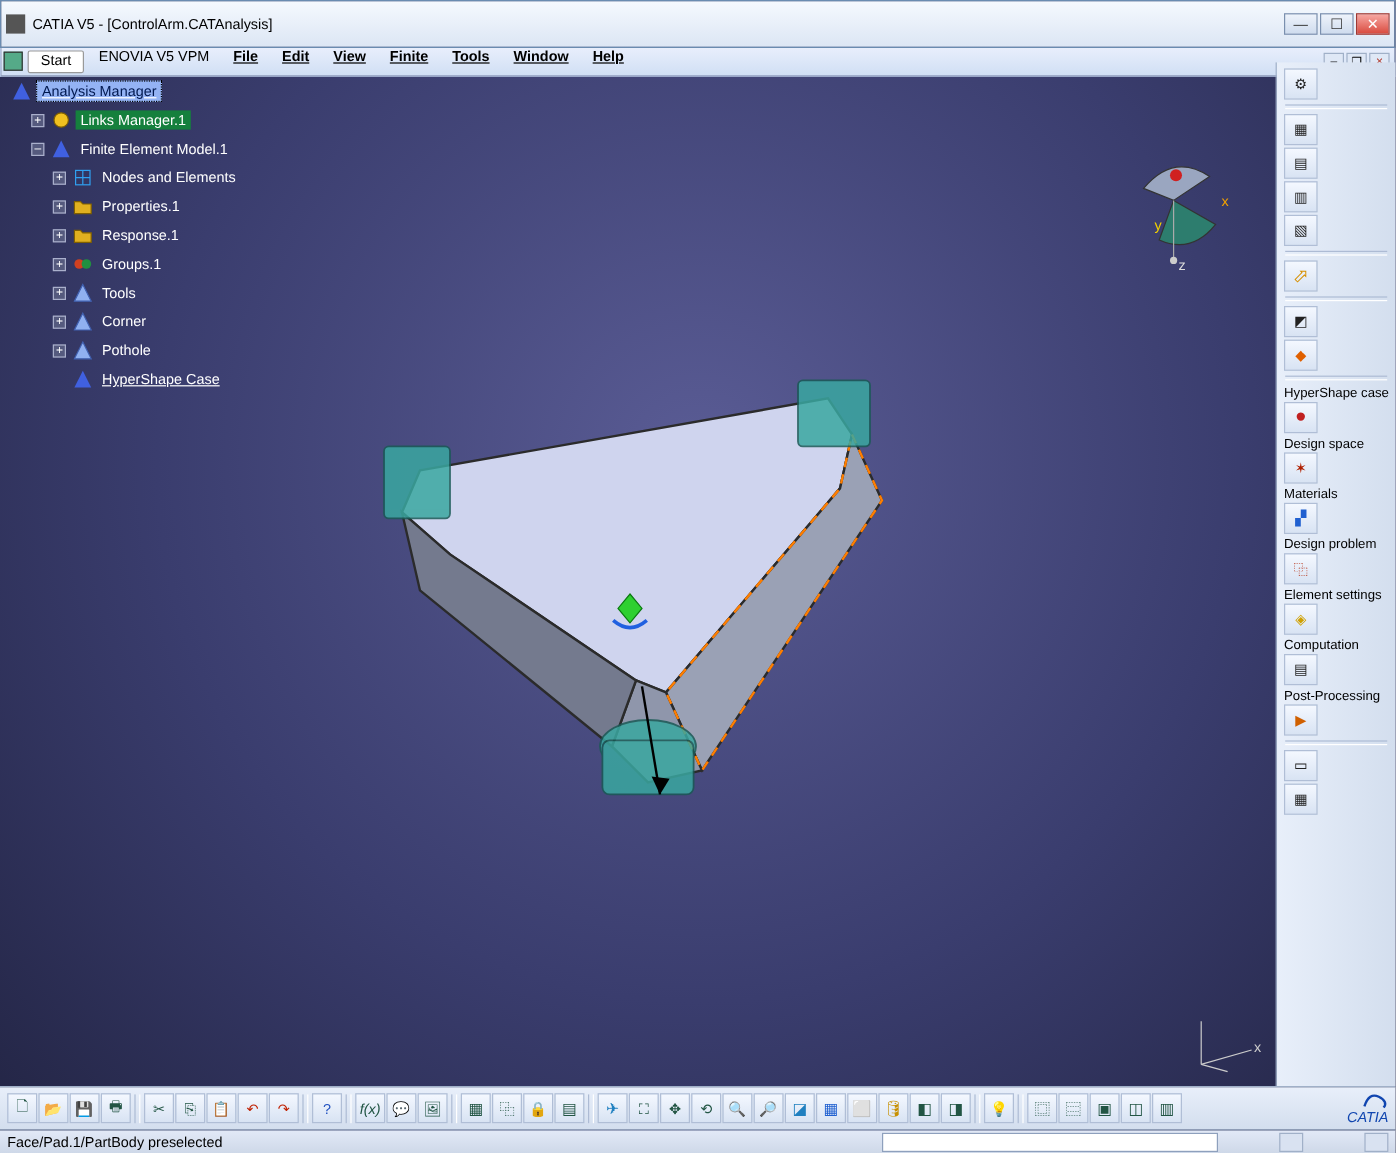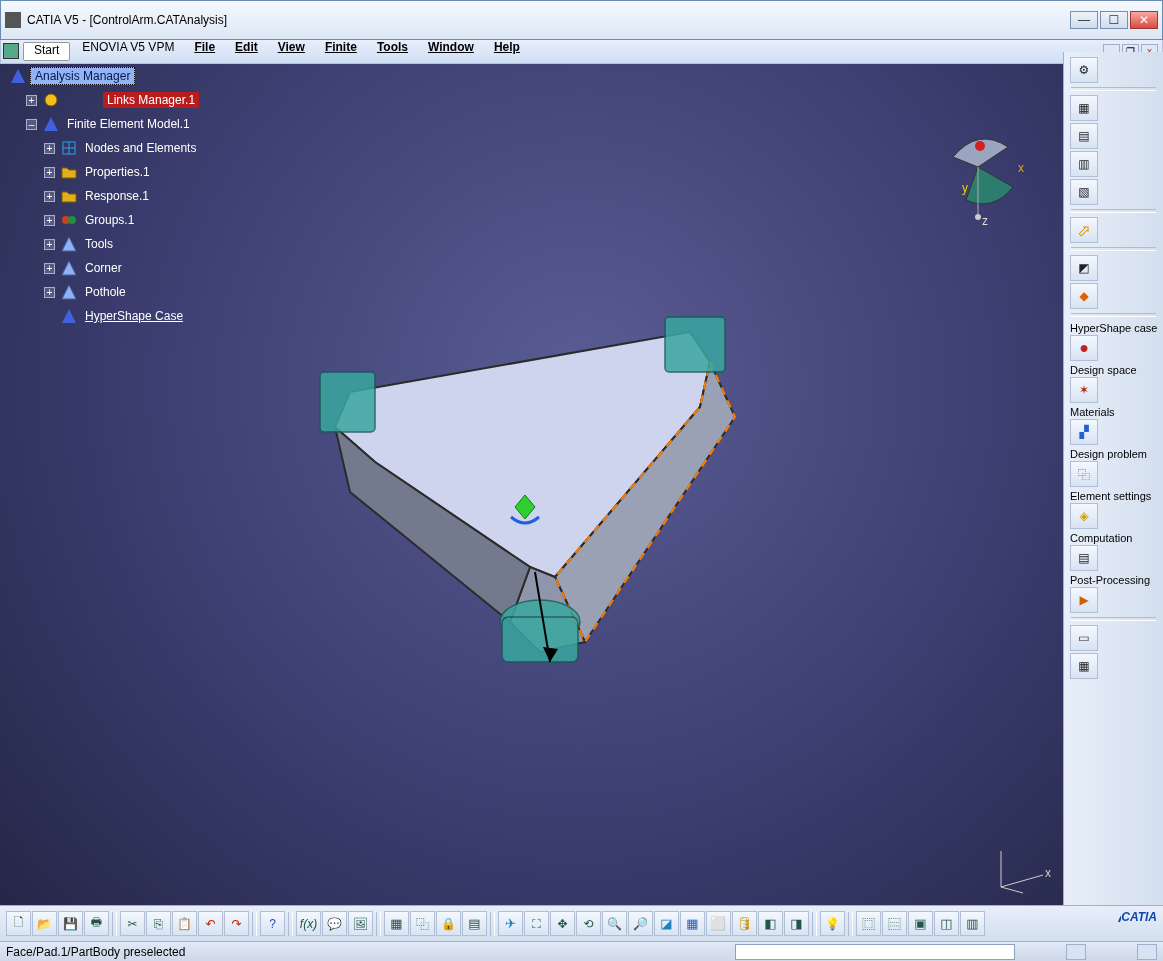--- a/index.html
+++ b/index.html
@@ -17,31 +17,31 @@
 .childctrl { margin-left: auto; display:flex; gap:2px; align-items:center; padding-right:2px;}
 .childbtn{width:17px;height:15px;border:1px solid #a0b0c8;background:#dfe8f6;font-size:10px;display:flex;align-items:center;justify-content:center;}
 .childbtn.x{color:#b03020;}
 .workarea { position: absolute; top: 52px; left: 0; right: 0; bottom: 56px; }
 .tree { position: absolute; left: 8px; top: 12px; color: #fff; }
 .treerow { display: flex; align-items: center; height: 24px; white-space: nowrap; }
 .exp { width: 11px; height: 11px; border: 1px solid #aab0cc; background: #555a7e; color:#fff;font-size:10px;line-height:9px;text-align:center;margin-right:4px;cursor:pointer;}
 .ticon { width:16px;height:16px;margin:0 4px 0 2px;display:inline-flex;align-items:center;justify-content:center;}
 .tlabel { padding: 1px 4px; }
 .tlabel.selblue { color:#00184f; background:#94b3f4; border:1px dotted #000; }
-.tlabel.selorange{ color:#fff; background:#b91c1c;margin-left:40px; }
+.tlabel.selorange{ color:#fff; background:#15803d; }
 .tlabel.underline{ text-decoration: underline; }
-.indent1{padding-left:0px;} .indent2{padding-left:18px;} .indent3{padding-left:36px;}
+.indent1{padding-left:0px;text-decoration:underline;} .indent2{padding-left:18px;} .indent3{padding-left:36px;}
 .right-tb { position:absolute; top:52px; right:0; bottom:56px; width:100px; background: linear-gradient(to left,#d3deee,#e8effa); border-left:1px solid #a0b0c8; display:flex;flex-direction:column;align-items:flex-start;padding:4px 2px; font-size:11px;color:#222;}
 .rbtn { width:28px;height:26px;border:1px solid #b0bed6;background:linear-gradient(#f4f8ff,#d8e3f3);margin:1px 0 1px 4px;display:flex;align-items:center;justify-content:center;cursor:pointer;}
 .rsep{width:90%;height:4px;margin:3px auto;border-top:1px solid #adbbd4;border-bottom:1px solid #fff;}
 .rlabel{padding:2px 2px 0 4px;font-size:11px;color:#000;}
 .bottombar { position:absolute; left:0; right:0; bottom:20px; height:36px; background: linear-gradient(#e8effa,#d3deee); border-top:1px solid #a0b0c8; display:flex; align-items:center; padding:0 6px; gap:1px;}
 .bbtn{width:25px;height:25px;border:1px solid #b0bed6;background:linear-gradient(#f4f8ff,#d8e3f3);display:flex;align-items:center;justify-content:center;cursor:pointer;font-size:13px;color:#254;}
 .bsep{width:5px;height:24px;border-left:1px solid #adbbd4;border-right:1px solid #fff;margin:0 2px;}
-.logo{margin-left:auto;width:40px;height:28px;display:flex;flex-direction:row;align-items:flex-start;justify-content:center;color:#1146b0;font-size:9px;font-style:italic;font-weight:bold;}
+.logo{margin-left:auto;width:40px;height:28px;display:flex;flex-direction:column;align-items:flex-end;justify-content:center;color:#1146b0;font-size:9px;font-style:italic;font-weight:normal;}
 .statusbar{position:absolute;left:0;right:0;bottom:0;height:20px;background:linear-gradient(#e2e9f7,#ced8e8);border-top:1px solid #a0b0c8;display:flex;align-items:center;padding:0 6px;color:#000;gap:48px;}
 .statusinput{margin-left:auto;width:280px;height:16px;border:1px solid #8ea0bd;background:#fff;}
 .sbtn{width:20px;height:16px;border:1px solid #a0b0c8;background:#d9e2f1;margin-left:3px;}
 svg.model{position:absolute;}
 .compass{position:absolute;top:70px;right:125px;width:120px;height:110px;}
 </style>
 </head>
 <body>
 
 <div class="titlebar">

